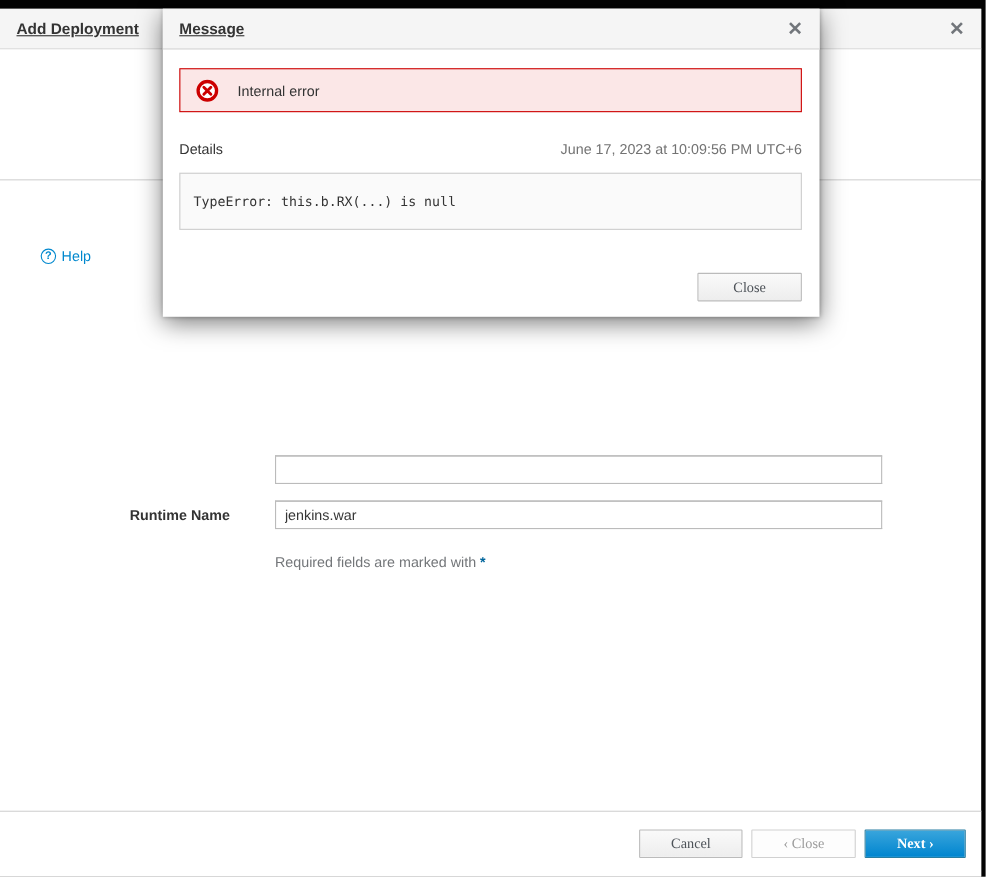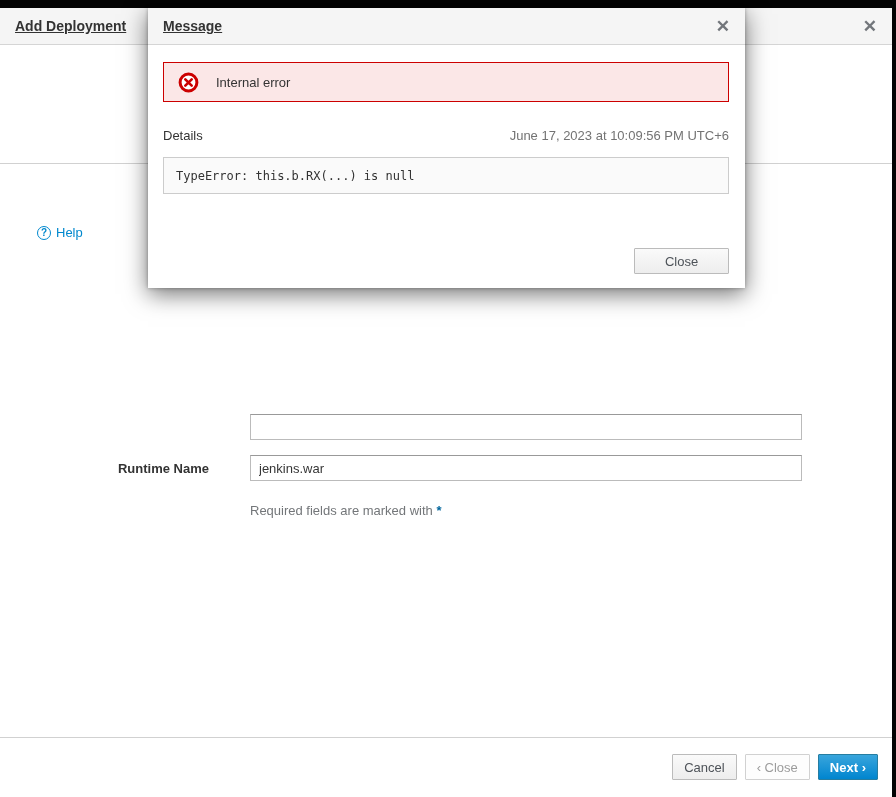--- a/index.html
+++ b/index.html
@@ -59,22 +59,22 @@
   }
   .required-marker { color:#00659c; font-weight:bold; }
 
   .wizard-footer {
     position:absolute; left:0; right:0; top:729px; height:60px;
     border-top:1px solid #d1d1d1; background:#fff;
     display:flex; justify-content:flex-end; align-items:flex-start;
     gap:8px; padding:16px 14px 0 0;
   }
   .btn {
-    height:26px; padding:0 11px; font-size:13px; cursor:pointer;
-    font-family:Liberation Sans, sans-serif;
+    height:26px; padding:0 28px; font-size:13px; cursor:pointer;
+    font-family:Liberation Serif, serif;
     border:1px solid #bbb; border-radius:1px; color:#4d5258;
     background:linear-gradient(to bottom, #fafafa 0%, #ededed 100%);
   }
   .btn-disabled {
     background:#fdfdfd; border-color:#d1d1d1; color:#9c9c9c; cursor:default;
   }
   .btn-primary {
     background:linear-gradient(to bottom, #39a5dc 0%, #0085cf 100%);
     border-color:#267da1; color:#fff; font-weight:600;
   }
@@ -95,21 +95,21 @@
   .alert-text { font-size:13px; color:#333; }
 
   .details-row {
     position:absolute; left:15px; right:16px; top:83px;
     display:flex; justify-content:space-between; align-items:baseline;
   }
   .details-label { font-size:13px; color:#333; }
   .details-timestamp { font-size:13px; color:#737373; }
 
   .code-box {
-    position:absolute; left:15px; top:112px; width:566px; height:37px;
+    position:absolute; left:15px; top:112px; width:566px; height:52px;
     background:#fafafa; border:1px solid #ccc;
     display:flex; align-items:center; padding:0 12px;
   }
   .code-text {
     font-family:"DejaVu Sans Mono", monospace;
     font-size:12px; color:#333; white-space:pre;
   }
   .modal-close-btn {
     position:absolute; right:16px; top:203px; width:95px; height:26px;
     font-size:13px;

